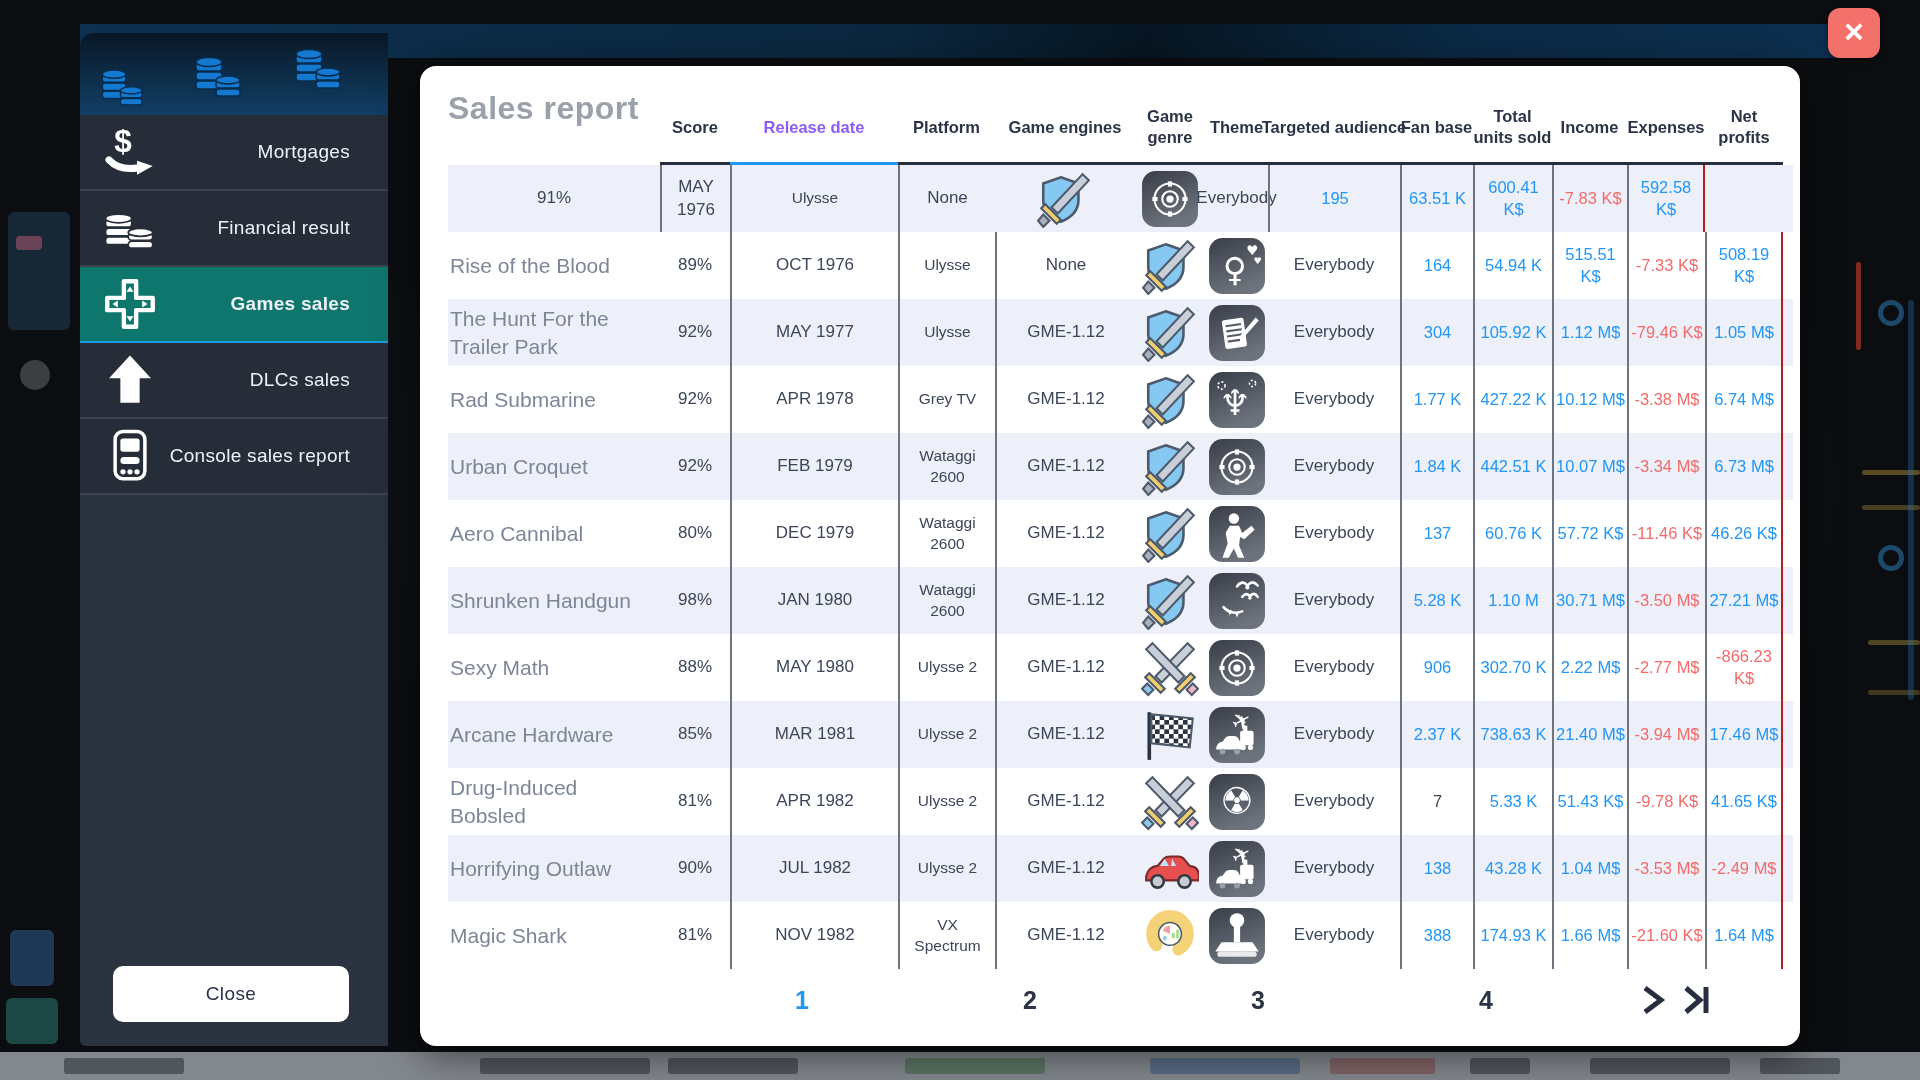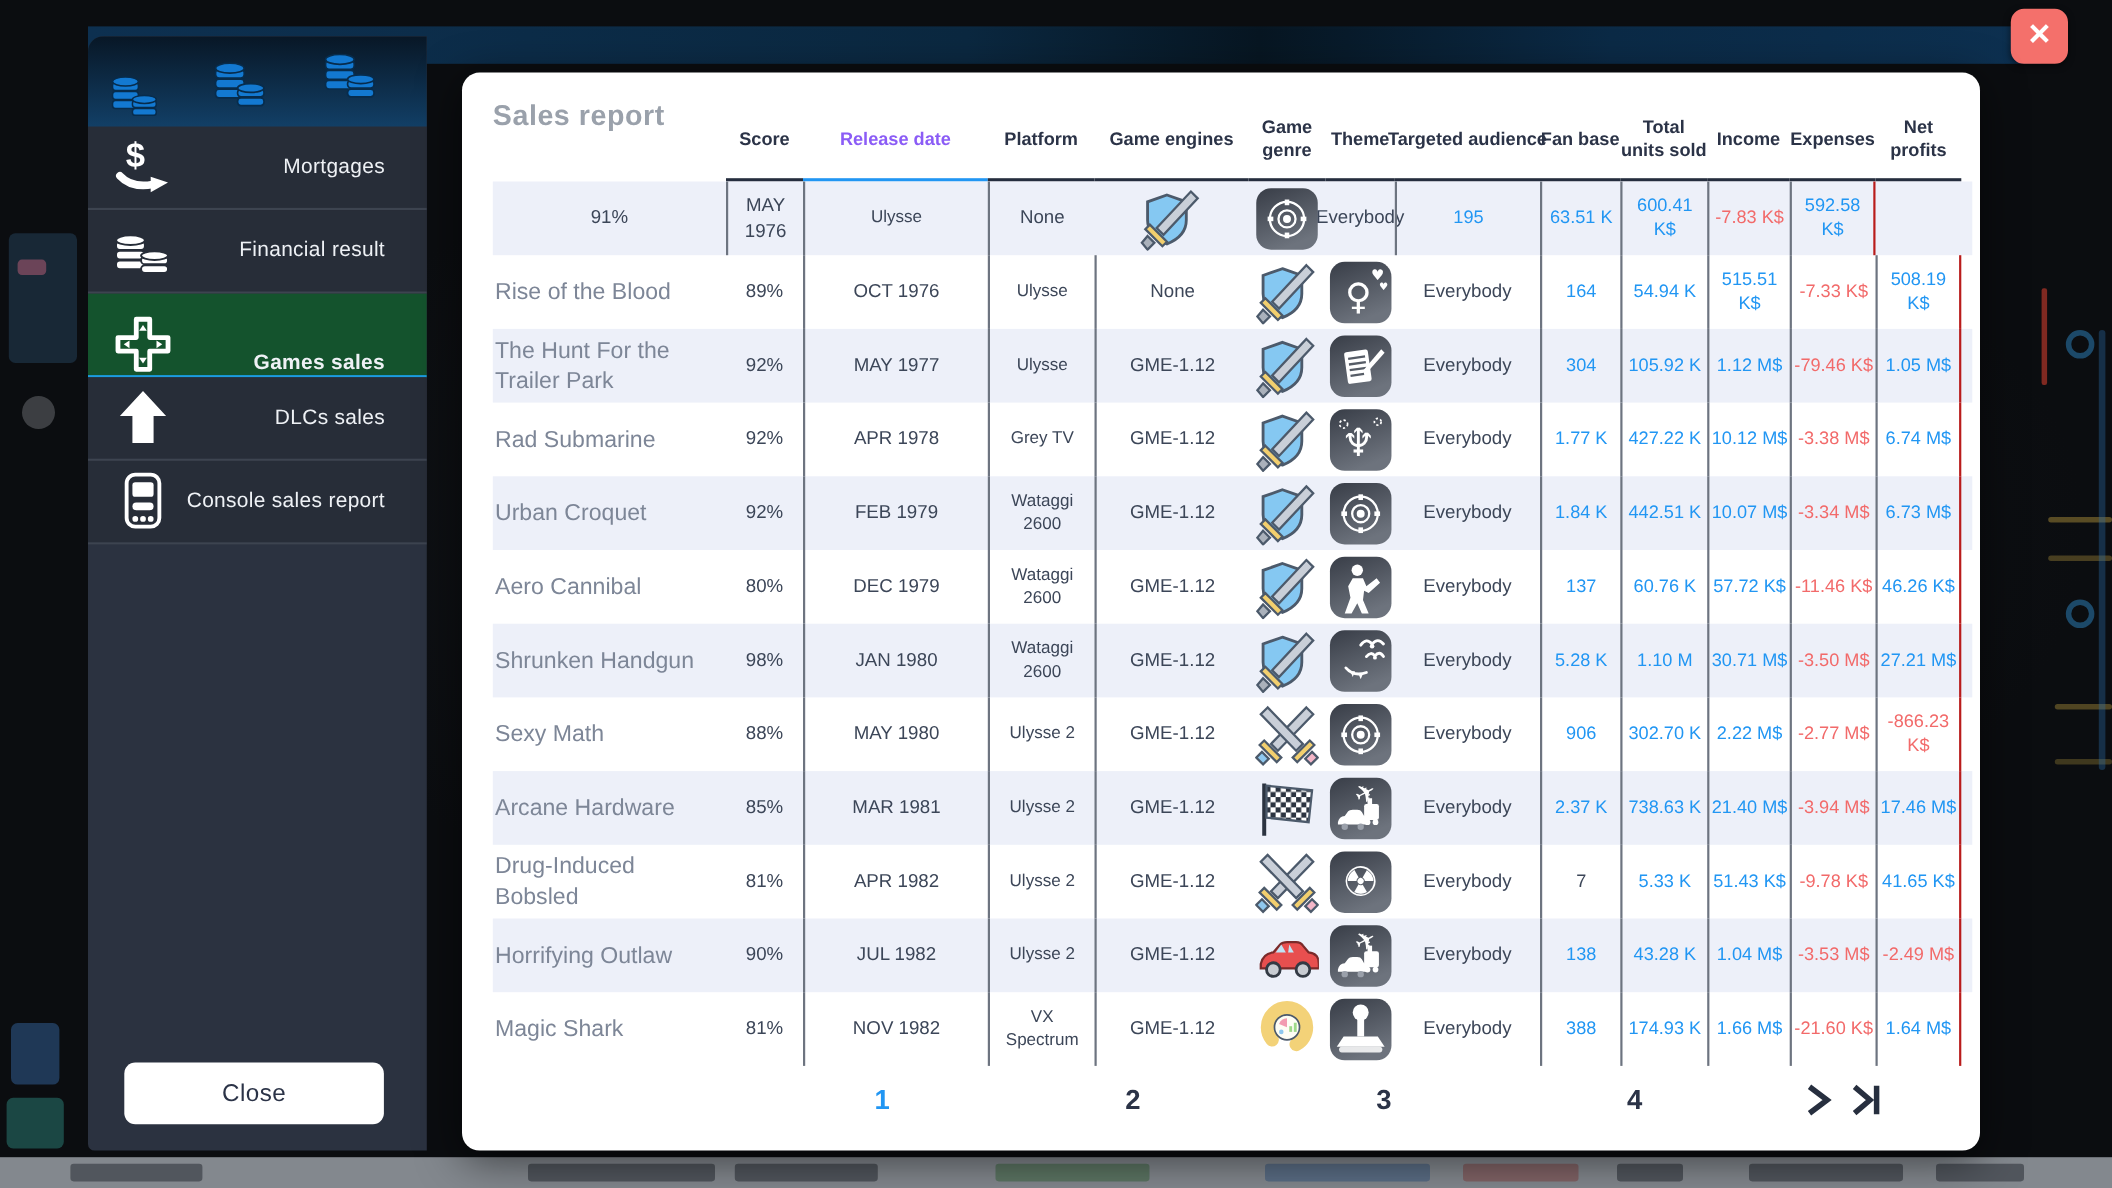--- a/index.html
+++ b/index.html
@@ -42,30 +42,30 @@
              background:#2b3240; border-radius:14px 0 0 6px; overflow:hidden; }
   .sb-header { height:82px; background:linear-gradient(180deg,#081726 0%, #123f66 100%);
                position:relative; }
   .sb-header .stack { position:absolute; }
   .sb-items { background:#272d38; }
   .sb-item { height:76px; display:flex; align-items:center; background:#272d38;
              border-bottom:2px solid #3d4450; cursor:pointer; }
   .sb-item .sb-icon { width:56px; height:56px; margin-left:22px; flex:0 0 auto; }
   .sb-item .sb-label { flex:1; text-align:right; padding-right:38px; color:#eef1f5;
                        font-size:19px; letter-spacing:.3px; }
-  .sb-item.active { background:#14532d; border-bottom-color:#1b9ce0;align-items:flex-end; }
+  .sb-item.active { background:#0f766e; border-bottom-color:#1b9ce0; }
   .sb-item.active .sb-label { font-weight:bold; }
   .sb-close { position:absolute; left:33px; bottom:24px; width:236px; height:56px;
-              background:#fff; border-radius:10px; border:none; font-size:22px; color:#2b3347;
+              background:#fff; border-radius:10px; border:none; font-size:19px; color:#2b3347;
               font-family:inherit; letter-spacing:.4px; cursor:pointer; }
 
   
   .card { position:absolute; left:420px; top:66px; width:1380px; height:980px;
           background:#fff; border-radius:16px; box-shadow:0 8px 40px rgba(0,0,0,.55); }
-  .card-title { position:absolute; left:28px; top:24px; font-size:26px; font-weight:600;
+  .card-title { position:absolute; left:28px; top:24px; font-size:32px; font-weight:600;
                 color:#9aa1ab; letter-spacing:.5px;text-align:right; }
 
   .grid { display:grid;
           grid-template-columns:212px 70px 168px 97px 140px 70px 63px 132px 73px 79px 75px 78px 78px; }
   .thead { position:absolute; left:28px; top:28px; width:1345px; height:71px; }
   .th { display:flex; align-items:center; justify-content:center; text-align:center;
         font-size:16.5px; font-weight:600; color:#2b3347; line-height:1.25;
         border-bottom:3px solid #252d3e; cursor:pointer; padding-bottom:2px;}
   .th.first { border-bottom:none; }
   .th.sorted { color:#8b5cf6; border-bottom-color:#2196f3; }

